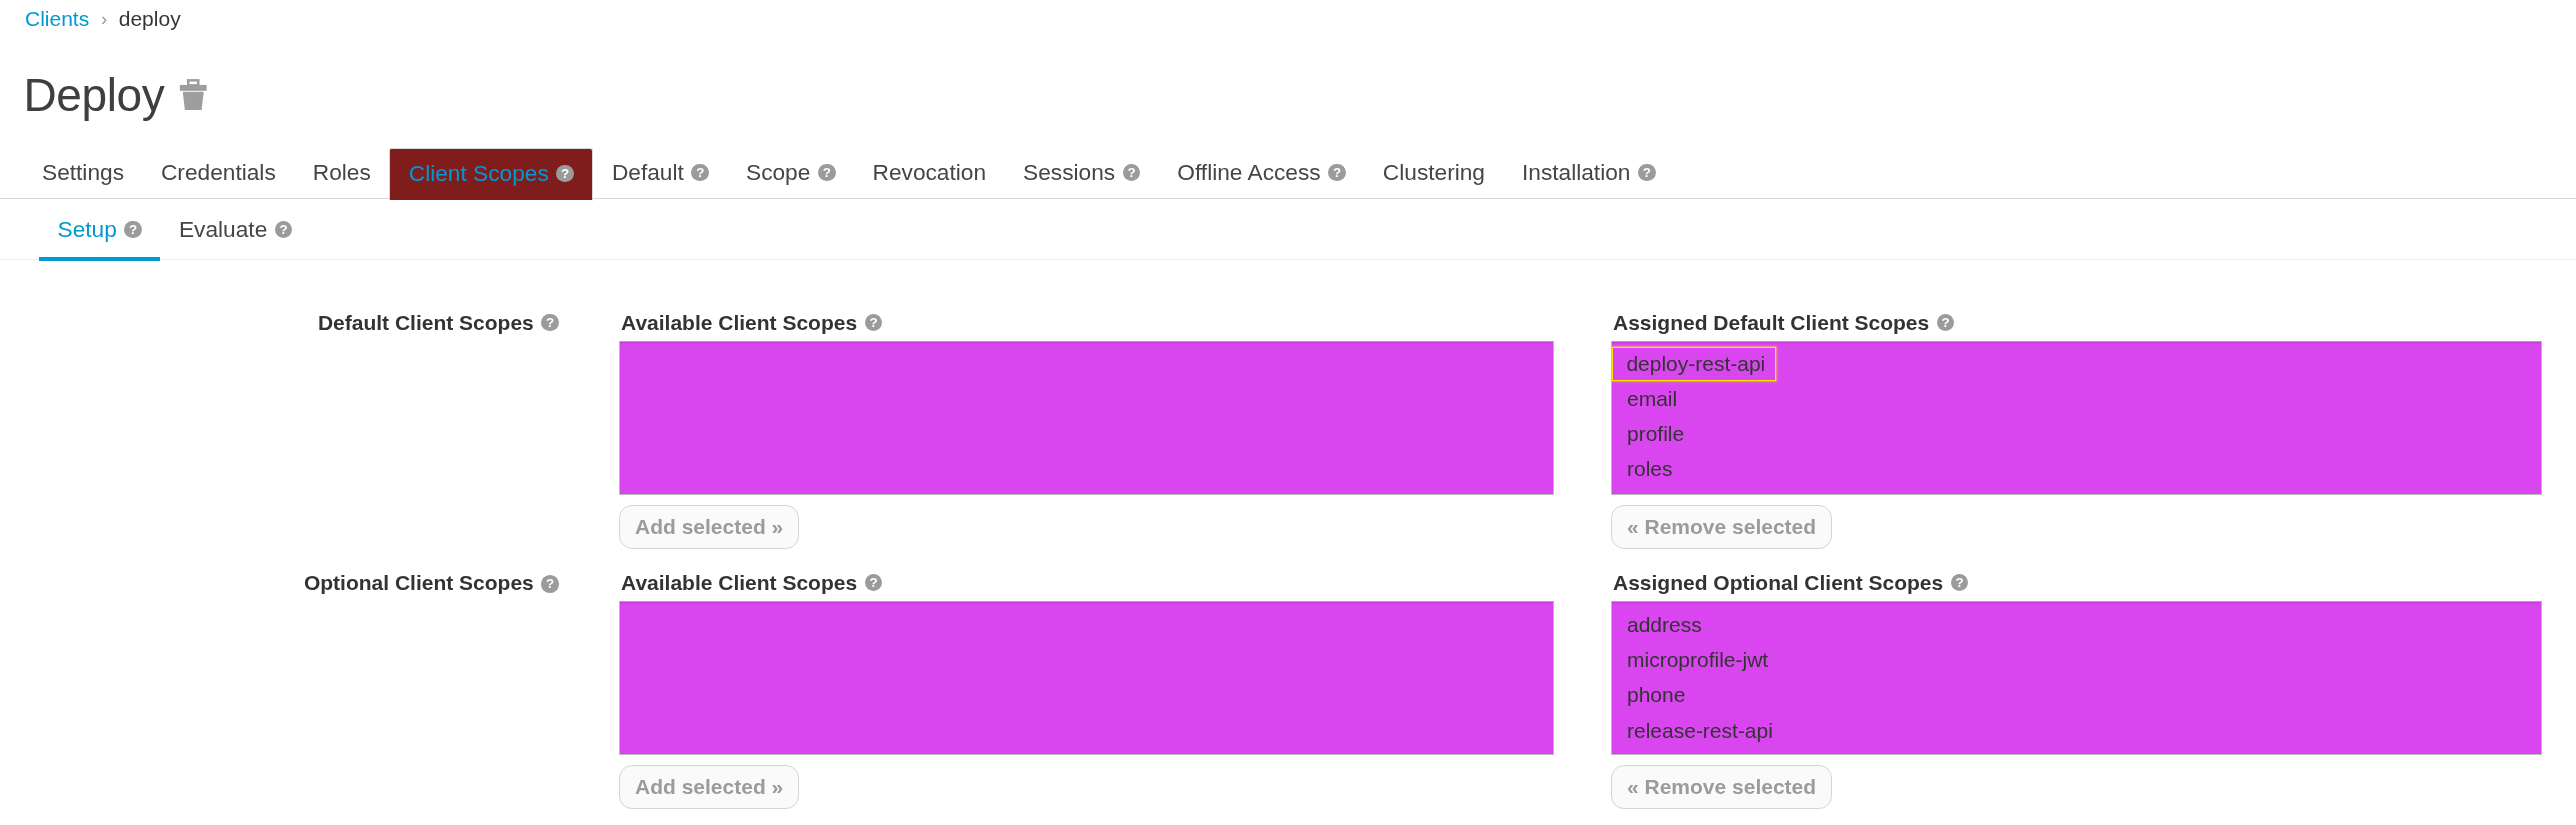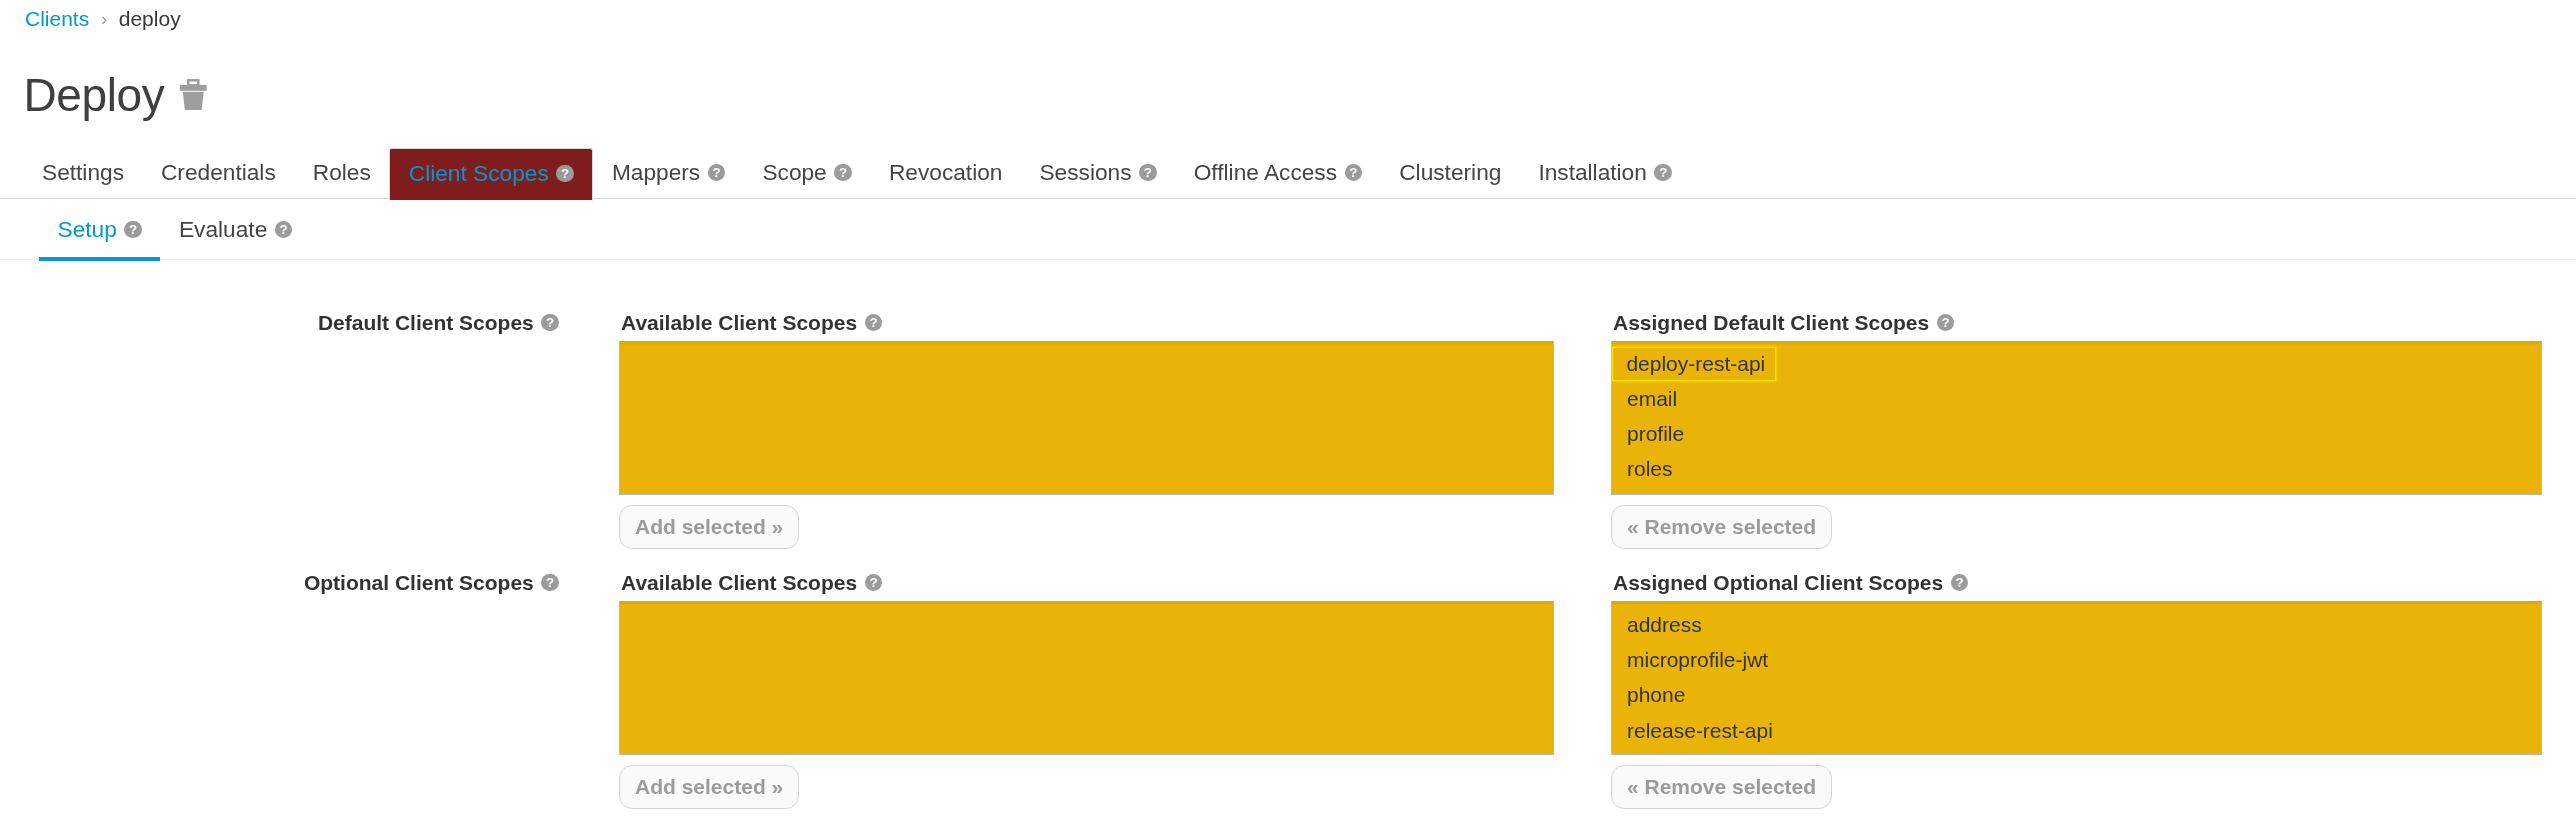--- a/index.html
+++ b/index.html
@@ -140,21 +140,21 @@
     position: absolute;
     font-size: 21px;
     color: #333333;
     font-weight: 700;
     display: flex; align-items: center; gap: 7.6px;
     line-height: 1;
   }
 
   .listbox {
     position: absolute;
-    background: #eab308;
+    background: #d946ef;
     border: 1.7px solid #bbbbbb;
     border-top-color: #a6a6a6;
     box-shadow: inset 0 1.7px 1.7px rgba(0,0,0,0.07);
     overflow: hidden;
     padding: 5px 0;
     cursor: pointer;
   }
   .listbox .opt {
     font-size: 21px;
     color: #333333;
@@ -214,21 +214,21 @@
         <span>Credentials</span>
       </div>
       <div class="tab">
         <span>Roles</span>
       </div>
       <div class="tab active">
         <span>Client Scopes</span>
         <span class="help-dot">?</span>
       </div>
       <div class="tab">
-        <span>Mappers</span>
+        <span>Default</span>
         <span class="help-dot">?</span>
       </div>
       <div class="tab">
         <span>Scope</span>
         <span class="help-dot">?</span>
       </div>
       <div class="tab">
         <span>Revocation</span>
       </div>
       <div class="tab">
@@ -292,21 +292,21 @@
         <div class="opt">profile</div>
         <div class="opt">roles</div>
         <div class="opt">web-origins</div>
       </div>
 
       <button class="pf-btn" style="left:1611px; top:245px;">« Remove selected</button>
     </div>
 
     <div class="row row-optional">
 
-      <div class="side-label" style="left:22px; top:52px;">
+      <div class="side-label" style="left:22px; top:52px;align-items:flex-end;">
         <span>Optional Client Scopes</span>
         <span class="help-dot">?</span>
       </div>
 
       <div class="col-label" style="left:621px; top:52px;">
         <span>Available Client Scopes</span>
         <span class="help-dot">?</span>
       </div>
 
       <div class="listbox" style="left:619px; top:81px; width:935px; height:154px;">

